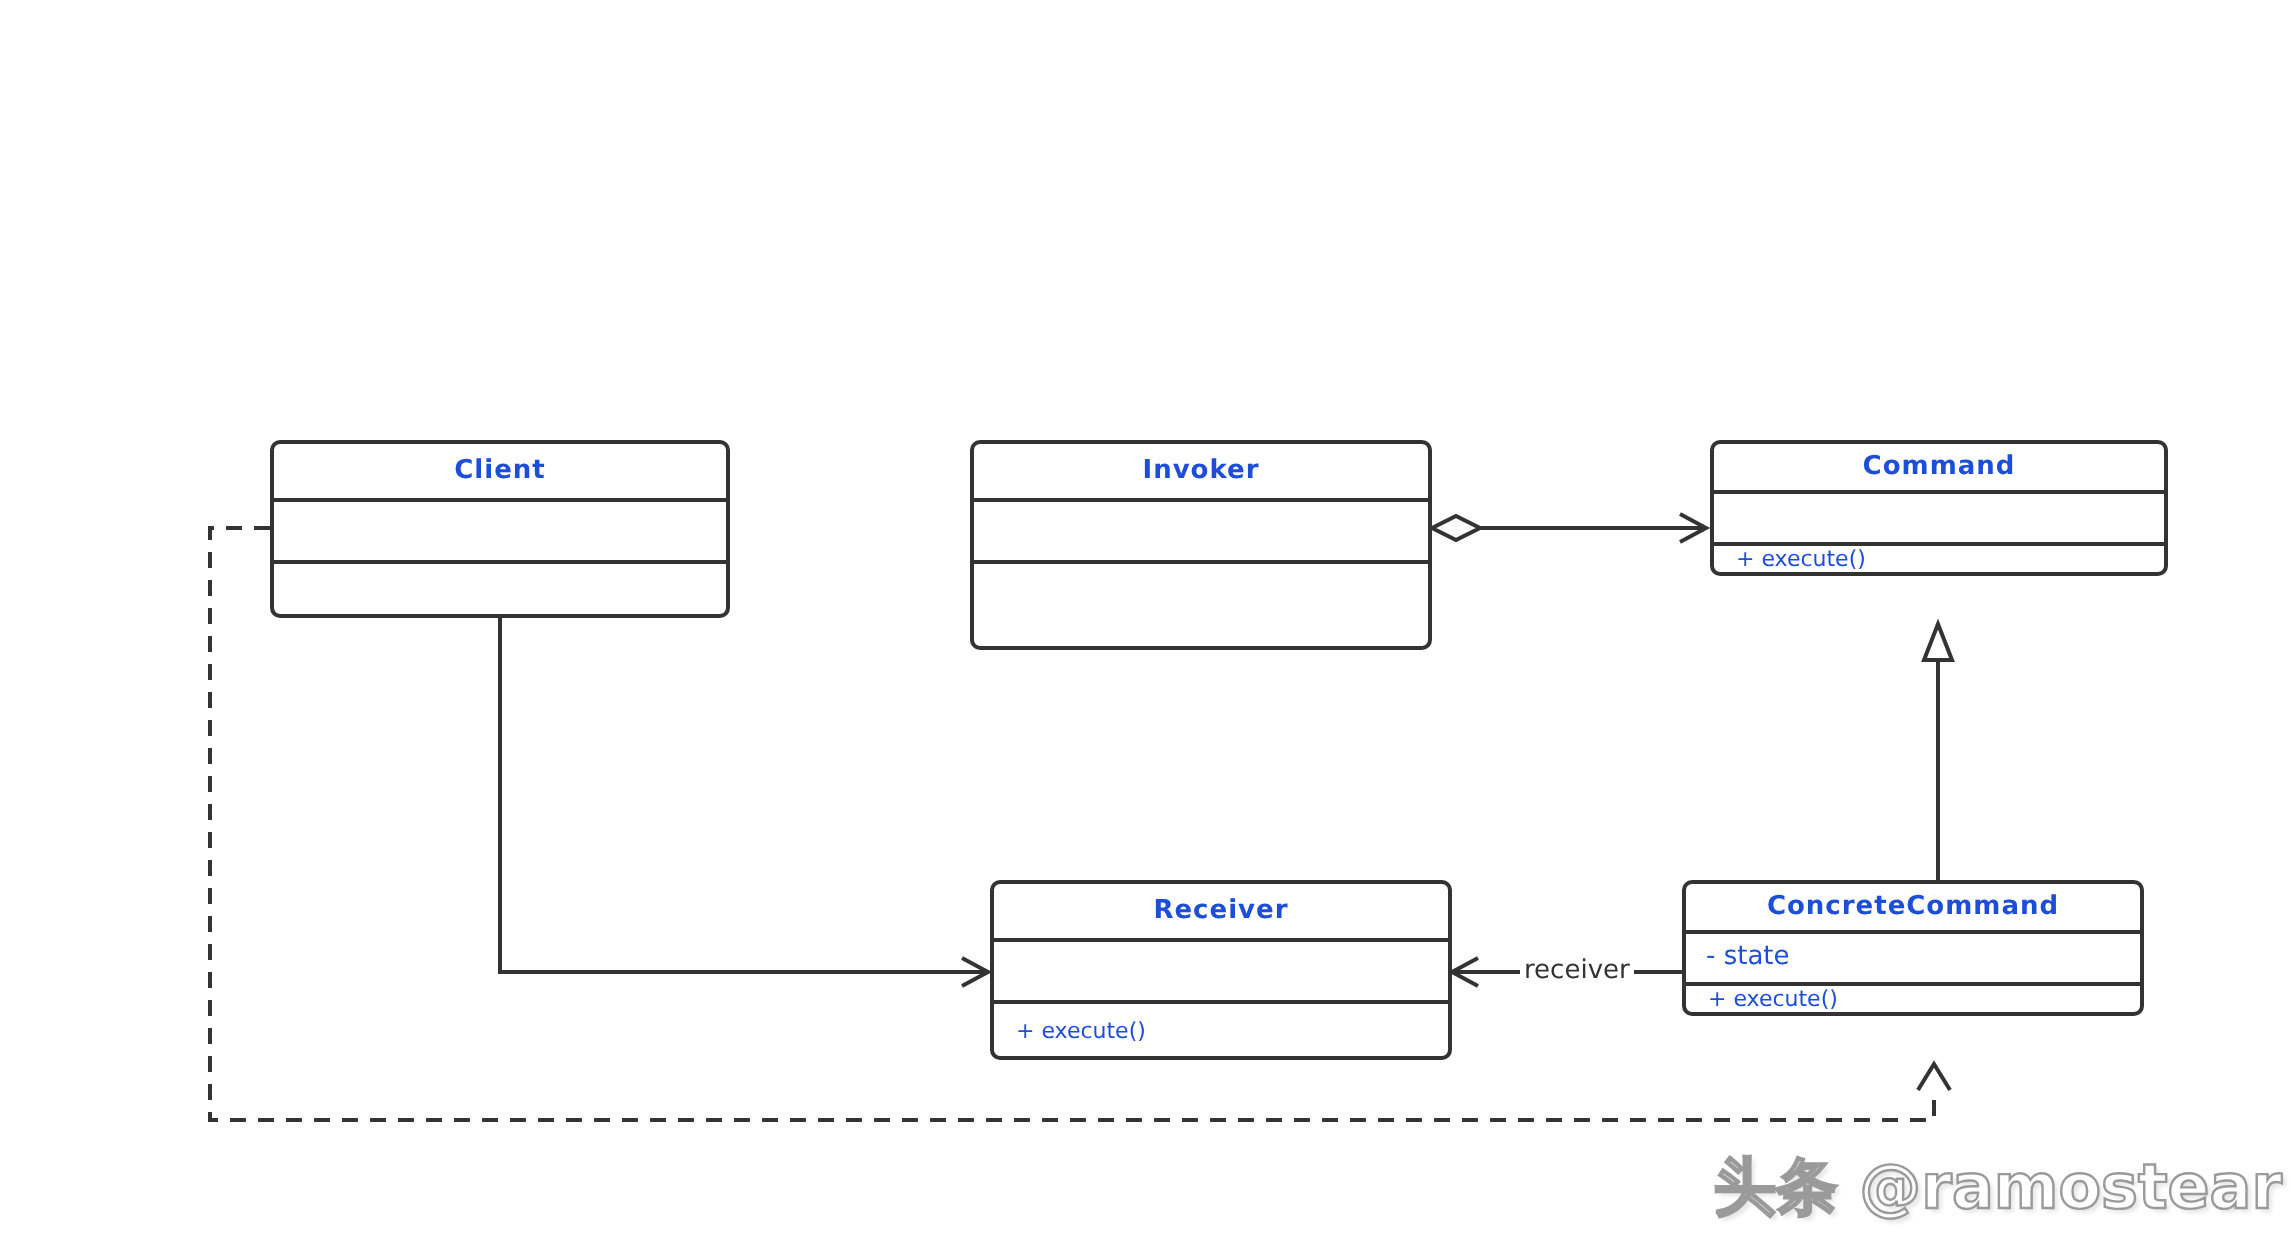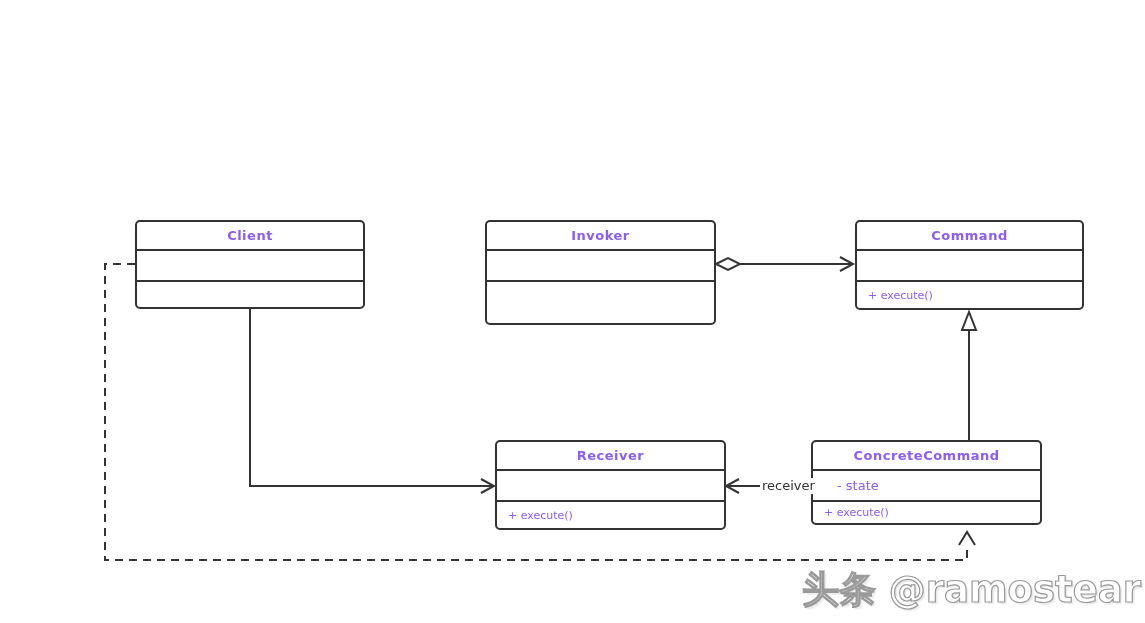--- a/index.html
+++ b/index.html
@@ -18,38 +18,38 @@
     pointer-events: none;
   }
   .uml-class {
     position: absolute;
     box-sizing: border-box;
     background: #ffffff;
     border: 2px solid #333333;
     border-radius: 5px;
     display: flex;
     flex-direction: column;
-    color: #8b5cf6;
+    color: #1d4ed8;
   }
   .uml-title {
     height: 27px;
     border-bottom: 2px solid #333333;
     display: flex;
     align-items: center;
     justify-content: center;
     font-weight: bold;
     font-size: 13px;
     letter-spacing: 0.5px;
   }
   .uml-attrs {
     height: 29px;
     border-bottom: 2px solid #333333;
     display: flex;
     align-items: center;
-    padding: 0 24px;
+    padding: 0 10px;
     font-size: 13px;
   }
   .uml-methods {
     flex: 1;
     display: flex;
     align-items: center;
     padding: 0 11px;
     font-size: 11px;
   }
   .edge-label {
@@ -57,21 +57,21 @@
     font-size: 13px;
     color: #333333;
     background: #ffffff;
     padding: 0 2px;
     line-height: 16px;
   }
   .watermark {
     position: absolute;
     right: 4px;
     bottom: 8px;
-    font-size: 37px;
+    font-size: 31px;
     font-weight: bold;
     color: #ffffff;
     -webkit-text-stroke: 1.2px #9a9a9a;
     text-shadow: 2px 2px 2px rgba(0,0,0,0.10);
     white-space: nowrap;
   }
 </style>
 </head>
 <body>
 
@@ -113,37 +113,37 @@
     <div class="uml-attrs"></div>
     <div class="uml-methods"></div>
   </div>
 
   <div class="uml-class" style="left:485px;top:220px;width:231px;height:105px">
     <div class="uml-title">Invoker</div>
     <div class="uml-attrs"></div>
     <div class="uml-methods"></div>
   </div>
 
-  <div class="uml-class" style="left:855px;top:220px;width:229px;height:90px">
+  <div class="uml-class" style="left:855px;top:220px;width:229px;height:68px">
     <div class="uml-title">Command</div>
     <div class="uml-attrs"></div>
     <div class="uml-methods">
       <span>+ execute()</span>
     </div>
   </div>
 
   <div class="uml-class" style="left:495px;top:440px;width:231px;height:90px">
     <div class="uml-title">Receiver</div>
     <div class="uml-attrs"></div>
     <div class="uml-methods">
       <span>+ execute()</span>
     </div>
   </div>
 
-  <div class="uml-class" style="left:811px;top:440px;width:231px;height:85px">
+  <div class="uml-class" style="left:841px;top:440px;width:231px;height:68px">
     <div class="uml-title">ConcreteCommand</div>
     <div class="uml-attrs">
       <span>- state</span>
     </div>
     <div class="uml-methods">
       <span>+ execute()</span>
     </div>
   </div>
 
   <span class="edge-label" style="left:760px;top:478px">receiver</span>

